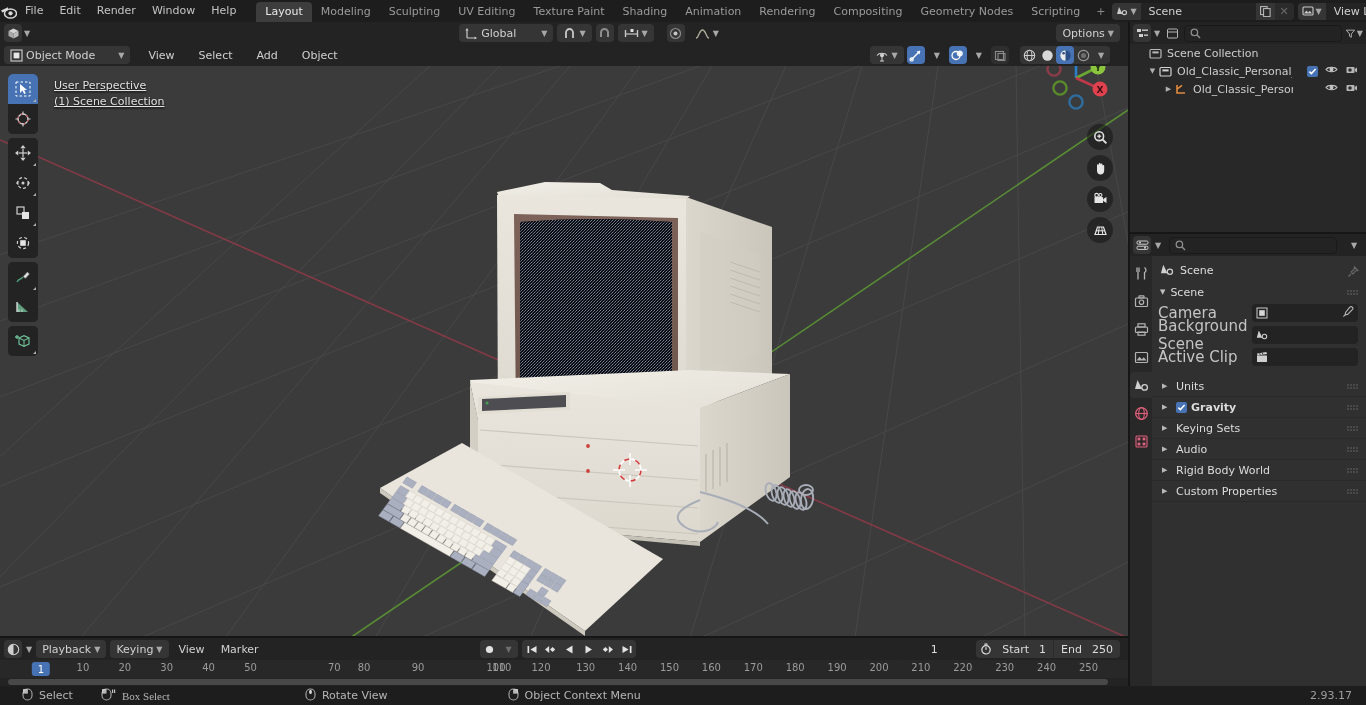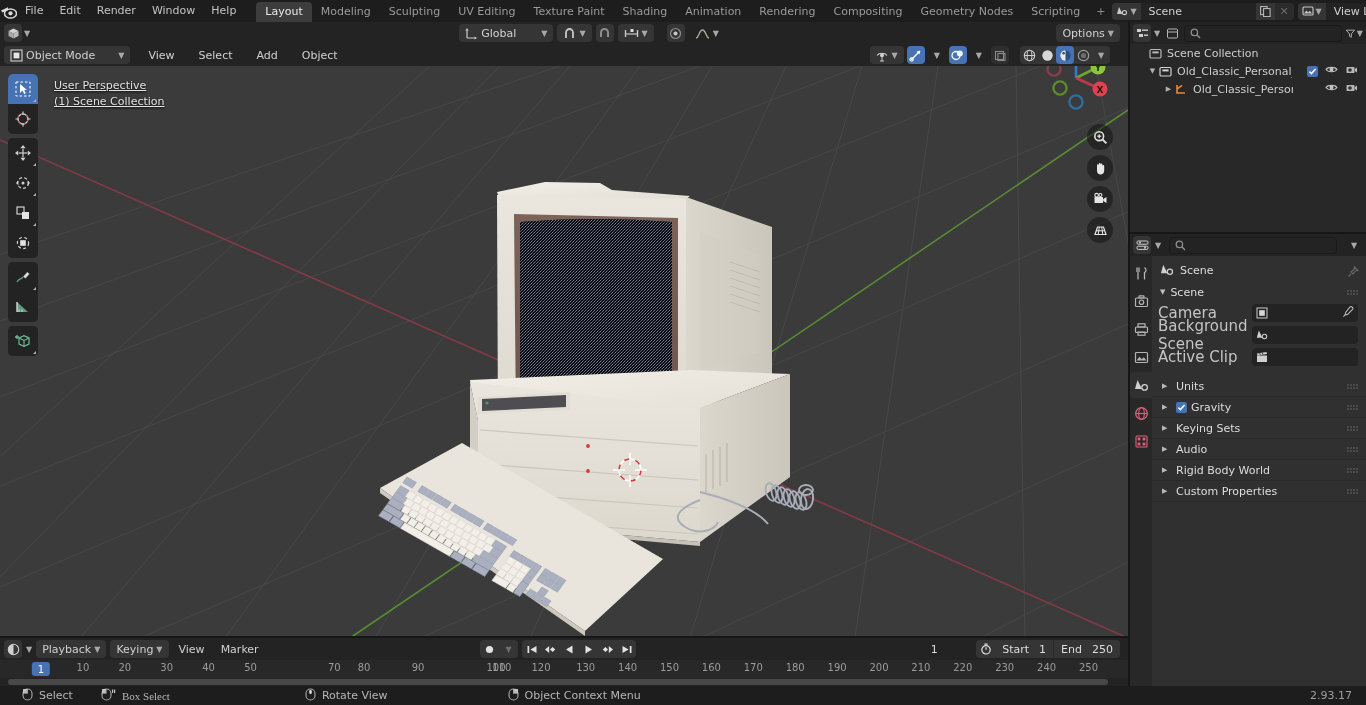--- a/index.html
+++ b/index.html
@@ -1073,21 +1073,21 @@
 
       <div class="closed-panel">
         <span class="tri">▶</span>
         <span>
           <span class="cbx">
               <svg width="9" height="9" viewBox="0 0 9 9">
                 <path d="M1.4 4.6 L3.4 6.6 L7.6 2" fill="none" stroke="#fff" stroke-width="1.5"></path>
               </svg>
             </span>
         </span>
-        <span class="ttl" style="margin-left:-2px;">Gravity</span>
+        <span class="ttl" style="margin-left:-2px;font-weight:bold;">Gravity</span>
         <span class="grip">
           <svg width="11" height="9" viewBox="0 0 11 9">
               <g fill="#9b9b9b">
                 <circle cx="1" cy="2" r="0.8"></circle>
                 <circle cx="4" cy="2" r="0.8"></circle>
                 <circle cx="7" cy="2" r="0.8"></circle>
                 <circle cx="10" cy="2" r="0.8"></circle>
                 <circle cx="1" cy="5" r="0.8"></circle>
                 <circle cx="4" cy="5" r="0.8"></circle>
                 <circle cx="7" cy="5" r="0.8"></circle>

